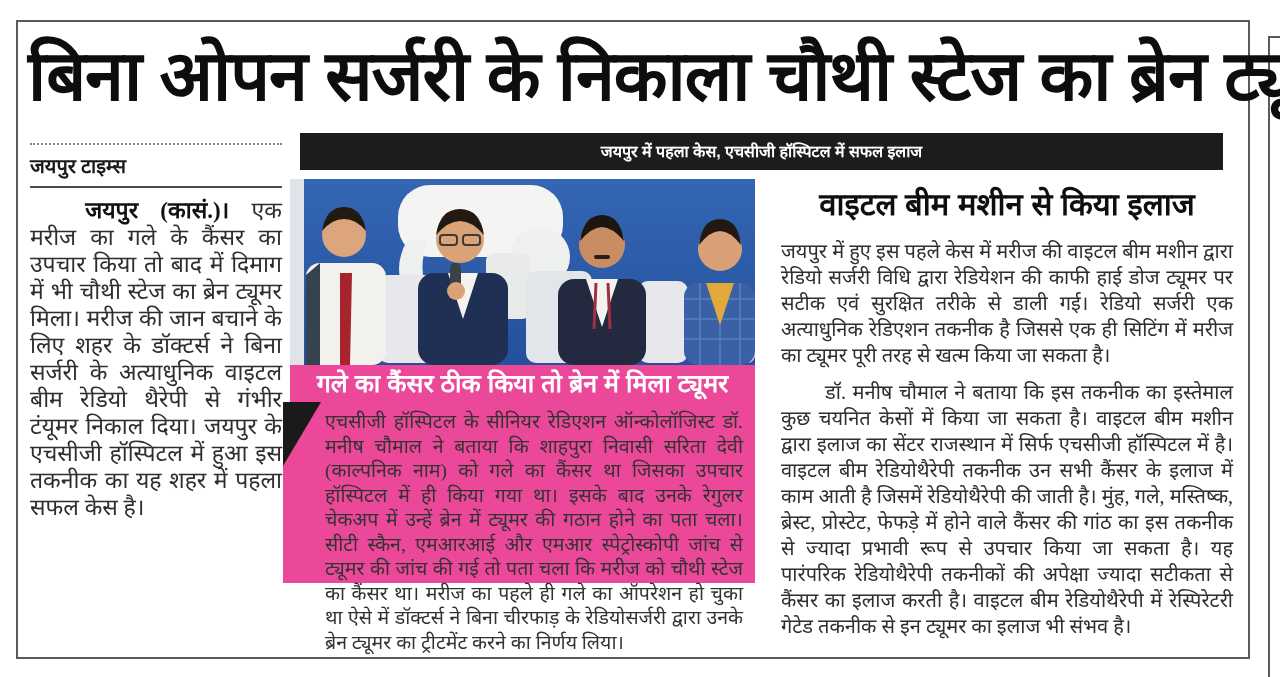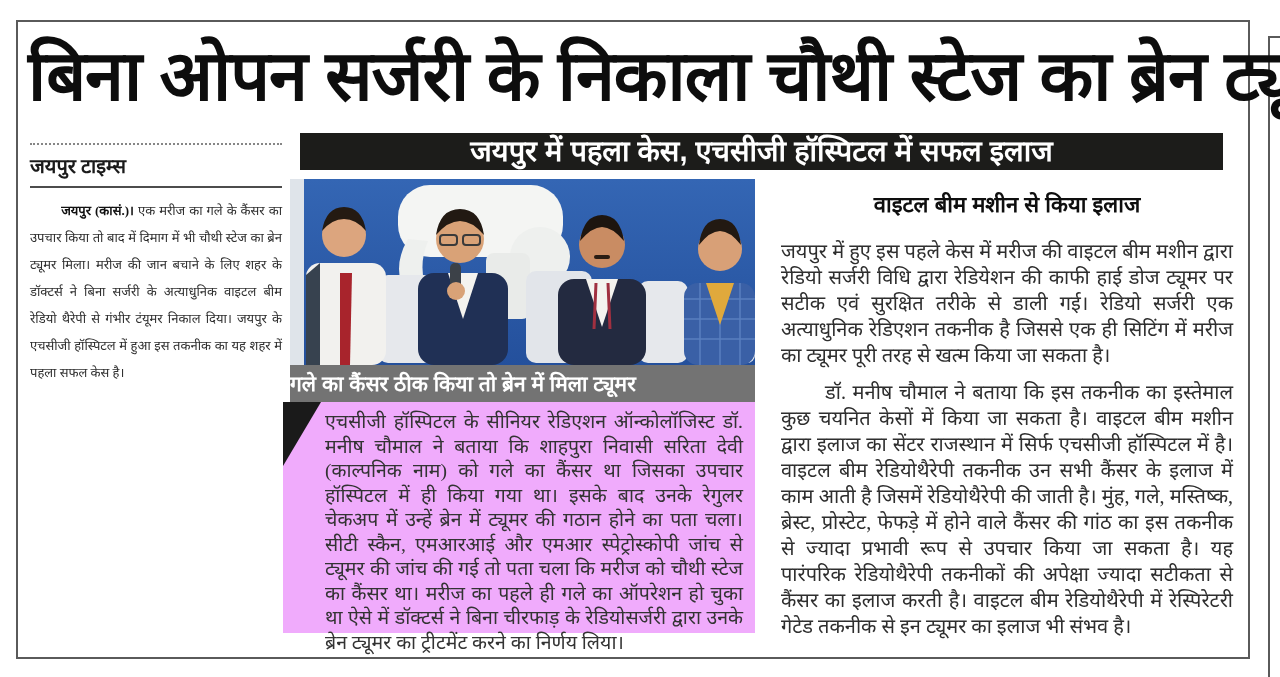--- a/index.html
+++ b/index.html
@@ -27,70 +27,70 @@
     text-align:center;
     font-family:"Liberation Sans","DejaVu Sans",sans-serif;
     font-weight:800;font-size:70px;line-height:84px;
     color:#0d0d0d;letter-spacing:-1px;white-space:nowrap;
   }
 
   .banner-black{
     left:300px;top:133px;width:923px;height:37px;
     background:#1c1c1a;color:#ffffff;text-align:center;
     font-family:"Liberation Sans","DejaVu Sans",sans-serif;
-    font-weight:700;font-size:29px;line-height:37px;
+    font-weight:700;font-size:16px;line-height:37px;
   }
 
   
   .col-left{left:30px;top:131px;width:252px;}
   .left-sub{
     font-family:"Liberation Sans","DejaVu Sans",sans-serif;
     font-weight:800;font-size:29px;line-height:41px;color:#0e0e0e;
   }
   .rule-dotted{border-top:2px dotted #868686;margin-top:12px;}
   .byline{
     text-align:left;font-weight:700;font-size:20px;
     padding:7px 0 7px 0;color:#1a1a1a;
   }
   .rule-solid{border-top:2px solid #4c4c4c;}
   .left-body{
-    margin-top:9px;font-size:13px;line-height:27px;
+    margin-top:9px;font-size:23px;line-height:27px;
     text-align:justify;color:#2e2e2e;
   }
   .left-body .lead{ text-indent:2.4em; display:block;}
   .dateline{font-weight:700;color:#111;}
 
   
   .photo{left:290px;top:179px;width:465px;height:186px;overflow:hidden;}
   .caption-red{
     left:290px;top:365px;width:465px;height:37px;
-    background:#737373;color:#ffffff;text-align:left;
+    background:#ec4899;color:#ffffff;text-align:center;
     font-family:"Liberation Sans","DejaVu Sans",sans-serif;
-    font-weight:700;font-size:21px;line-height:37px;
+    font-weight:700;font-size:25px;line-height:37px;
   }
   .gray-box{
-    left:283px;top:402px;width:472px;height:231px;
-    background:#f0abfc;box-sizing:border-box;
+    left:283px;top:402px;width:472px;height:181px;
+    background:#ec4899;box-sizing:border-box;
     padding:8px 12px 0 42px;
   }
   .gray-box .mid-body{
     font-size:19.5px;line-height:24.5px;text-align:justify;color:#333;
   }
   .fold-triangle{
     left:283px;top:402px;width:38px;height:64px;
     background:#1a1a1a;
     clip-path:polygon(0 0,100% 0,0 100%);
   }
 
   
   .col-right{left:770px;top:183px;width:474px;}
   .right-sub{
     text-align:center;
     font-family:"Liberation Sans","DejaVu Sans",sans-serif;
-    font-weight:800;font-size:22px;line-height:44px;color:#0e0e0e;
+    font-weight:800;font-size:31px;line-height:44px;color:#0e0e0e;
     margin-bottom:8px;white-space:nowrap;
   }
   .right-body p{
     margin:11px;font-size:20px;line-height:26px;text-align:justify;color:#2e2e2e;
   }
   .right-body p.indent{text-indent:2.2em;}
 </style>
 </head>
 <body>
 

